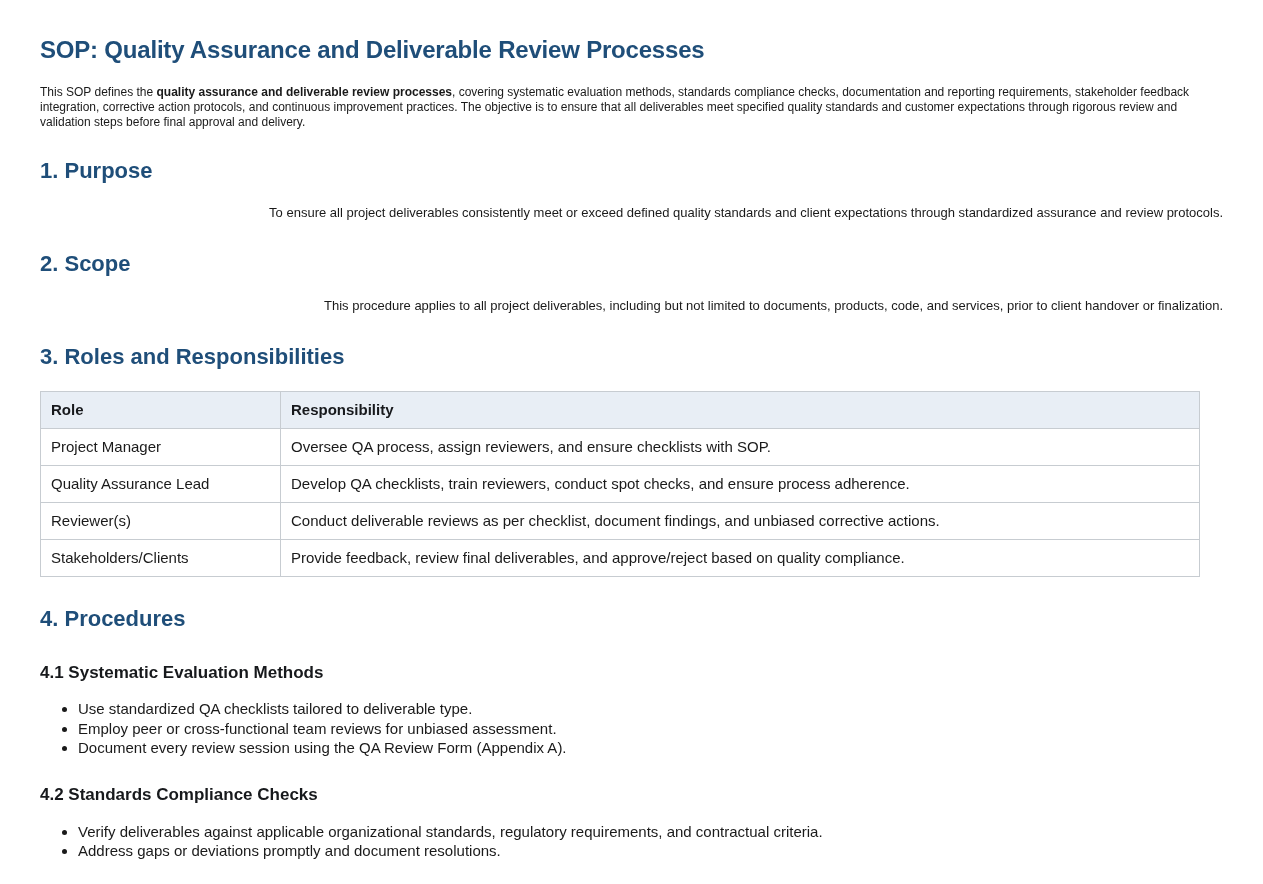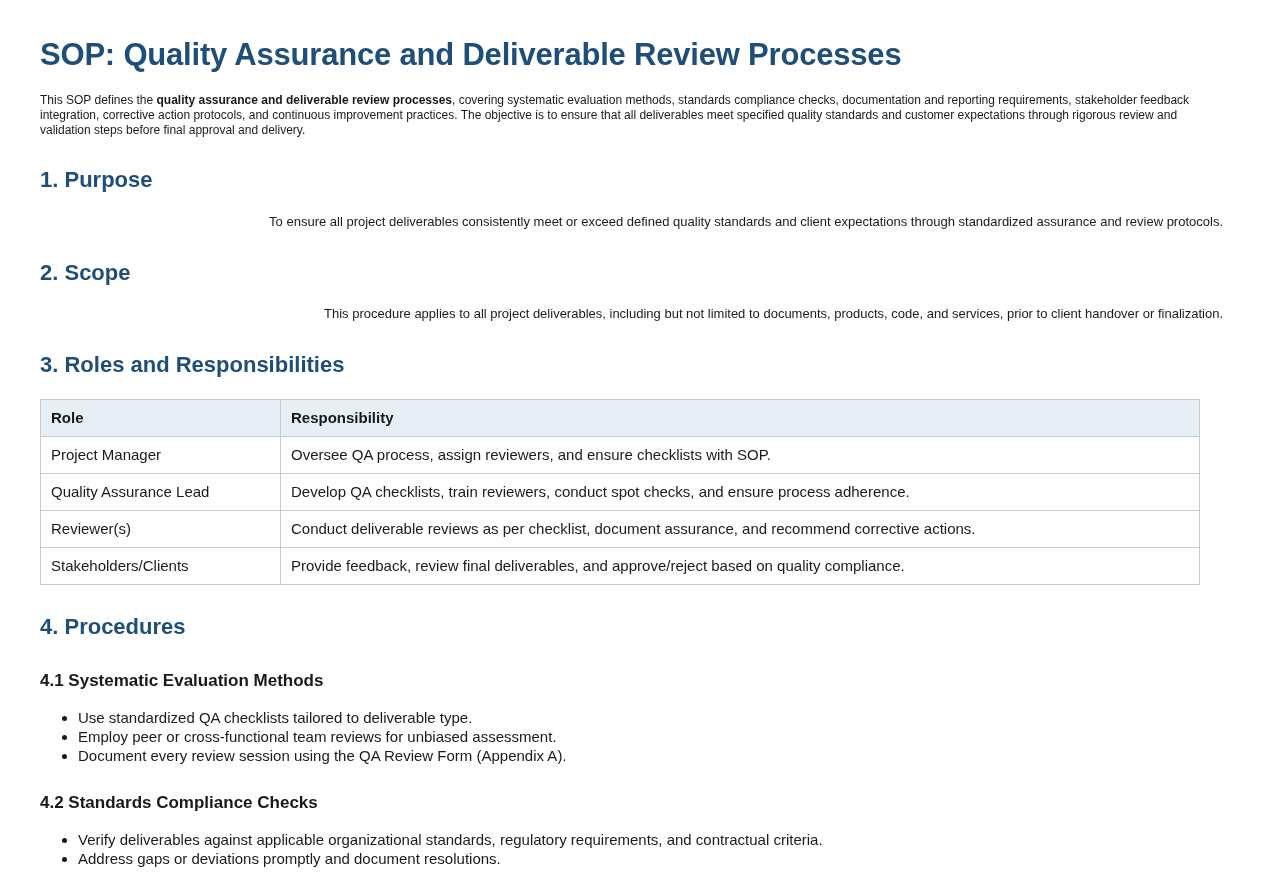--- a/index.html
+++ b/index.html
@@ -15,21 +15,21 @@
     font-size: 15px;
     line-height: 1.45;
     overflow: hidden;
   }
   .page {
     padding: 28px 40px 0 40px;
     box-sizing: border-box;
     width: 1263px;
   }
   h1.doc-title {
-    font-size: 31px;
+    font-size: 24px;
     line-height: 1.2;
     font-weight: bold;
     color: #1f4e79;
     margin: 8px 0 20px 0;
     letter-spacing: -0.2px;
   }
   p.intro {
     margin: 0 0 6px 0;
     font-size: 12px;
     line-height: 1.24;
@@ -119,21 +119,21 @@
       <tr>
         <td>Project Manager</td>
         <td>Oversee QA process, assign reviewers, and ensure checklists with SOP.</td>
       </tr>
       <tr>
         <td>Quality Assurance Lead</td>
         <td>Develop QA checklists, train reviewers, conduct spot checks, and ensure process adherence.</td>
       </tr>
       <tr>
         <td>Reviewer(s)</td>
-        <td>Conduct deliverable reviews as per checklist, document assurance, and recommend corrective actions.</td>
+        <td>Conduct deliverable reviews as per checklist, document findings, and unbiased corrective actions.</td>
       </tr>
       <tr>
         <td>Stakeholders/Clients</td>
         <td>Provide feedback, review final deliverables, and approve/reject based on quality compliance.</td>
       </tr>
     </tbody>
   </table>
 
   <h2 class="section">4. Procedures</h2>
 

